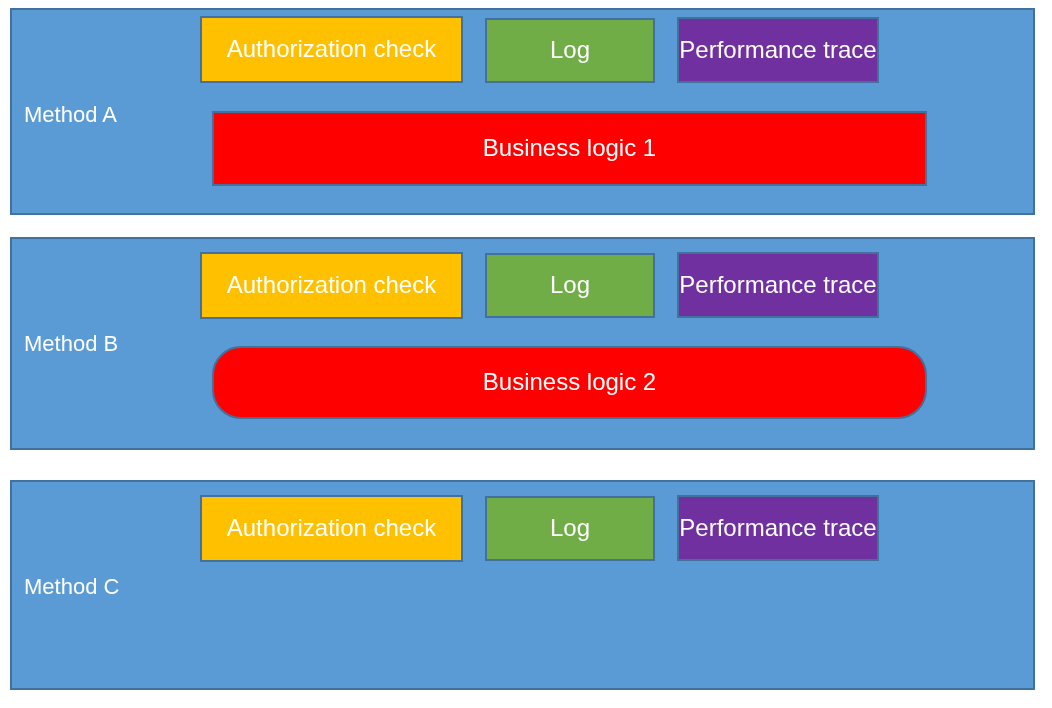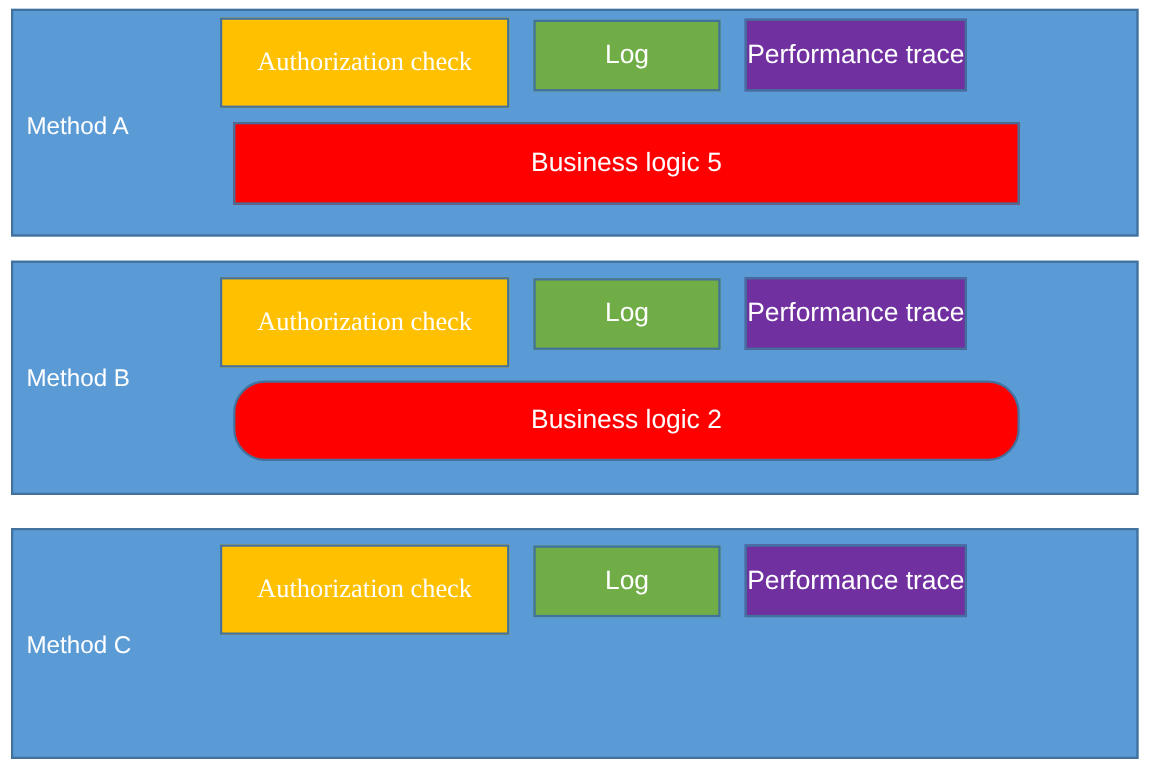--- a/index.html
+++ b/index.html
@@ -42,21 +42,21 @@
     box-sizing: border-box;
     border: 2px solid var(--box-border, #41719c);
     color: var(--text, #ffffff);
     font-size: 24px;
     line-height: 1.35;
     display: flex;
     align-items: center;
     justify-content: center;
     text-align: center;
   }
-  .box-auth { left: 188px; top: 6px;   width: 263px; height: 82px; background: var(--authorization, #ffc000); padding: 0 4px; font-family: Liberation Serif, serif; }
+  .box-auth { left: 188px; top: 6px;   width: 263px; height: 67px; background: var(--authorization, #ffc000); padding: 0 4px; }
   .box-log  { left: 473px; top: 8px;   width: 170px; height: 65px; background: var(--log, #70ad47); }
   .box-perf { left: 665px; top: 7px;   width: 202px; height: 66px; background: var(--performance, #7030a0); }
   .box-biz  { left: 200px; top: 101px; width: 715px; height: 75px; background: var(--business, #ff0000); }
 
   
   .panel-b .box-auth, .panel-c .box-auth { top: 13px; }
   .panel-b .box-log,  .panel-c .box-log  { top: 14px; }
   .panel-b .box-perf, .panel-c .box-perf { top: 13px; }
   .panel-b .box-biz { top: 107px; height: 73px; border-radius: 29px; }
   .panel-c .box-biz { top: 108px; height: 73px; }
@@ -75,21 +75,21 @@
 </head>
 <body>
 
 <div class="canvas">
 
   <section class="panel panel-a">
     <span class="method-label">Method A</span>
     <div class="box box-auth">Authorization check</div>
     <div class="box box-log">Log</div>
     <div class="box box-perf">Performance trace</div>
-    <div class="box box-biz">Business logic 5</div>
+    <div class="box box-biz">Business logic 1</div>
   </section>
 
   <section class="panel panel-b">
     <span class="method-label">Method B</span>
     <div class="box box-auth">Authorization check</div>
     <div class="box box-log">Log</div>
     <div class="box box-perf">Performance trace</div>
     <div class="box box-biz">Business logic 2</div>
   </section>
 

